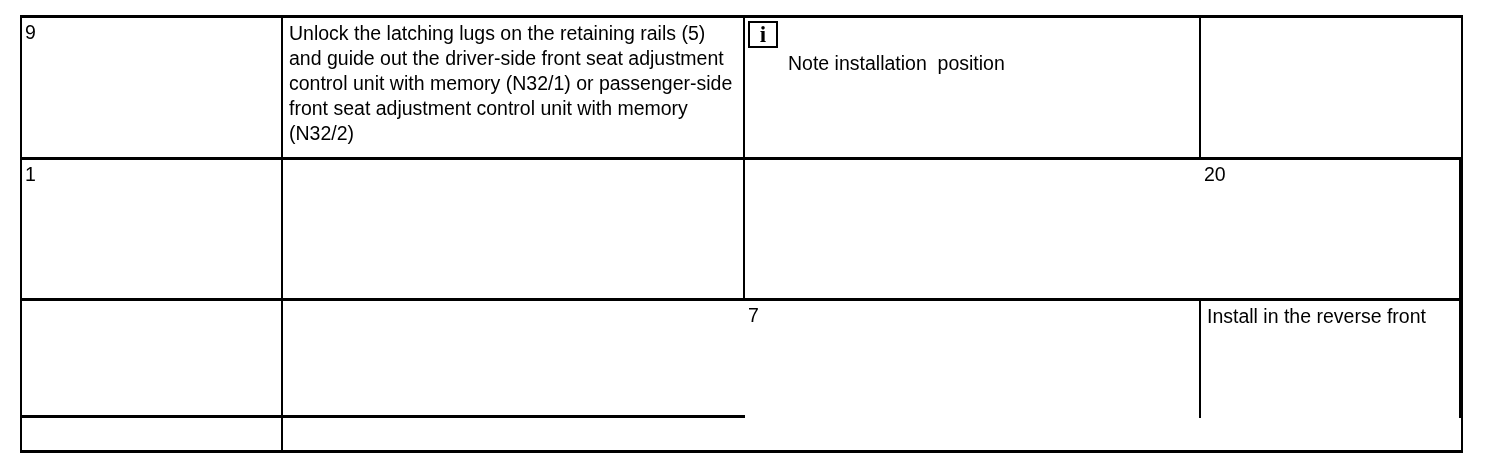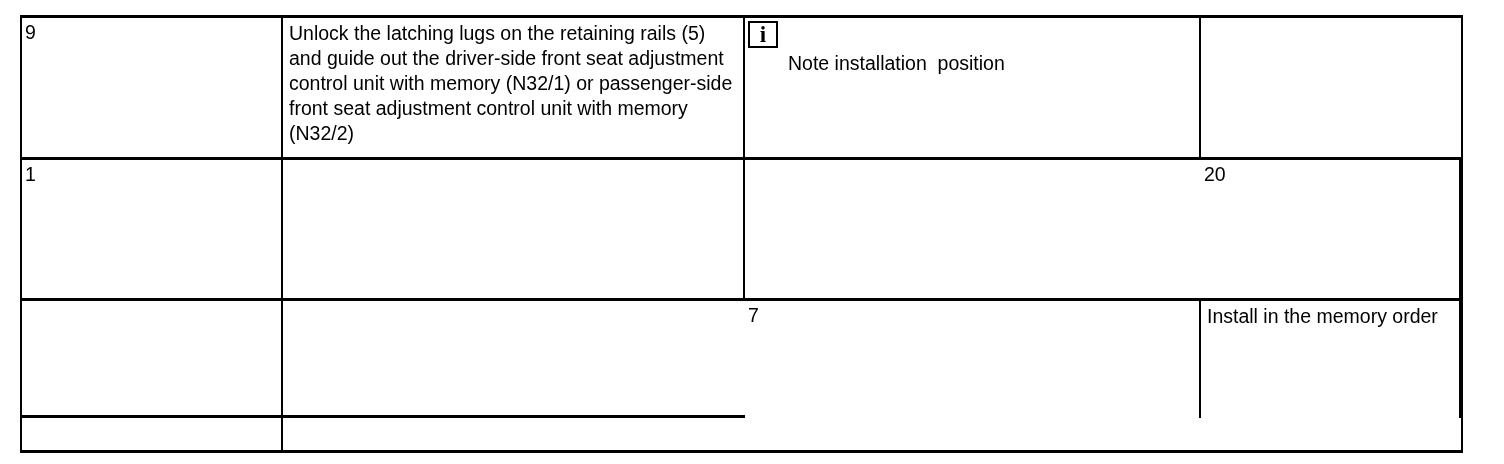--- a/index.html
+++ b/index.html
@@ -91,18 +91,18 @@
 
     <div class="cell step">1</div>
     <div class="cell note"></div>
     <div class="cell last-col"></div>
 
     <div class="cell step">20</div>
     <div class="cell note"></div>
     <div class="cell last-col"></div>
 
     <div class="cell step last-row">7</div>
-    <div class="cell instr last-row">Install in the memory order</div>
+    <div class="cell instr last-row">Install in the reverse front</div>
     <div class="cell note last-row"></div>
     <div class="cell last-col last-row"></div>
 
   </div>
 </div>
 
 </body></html>

